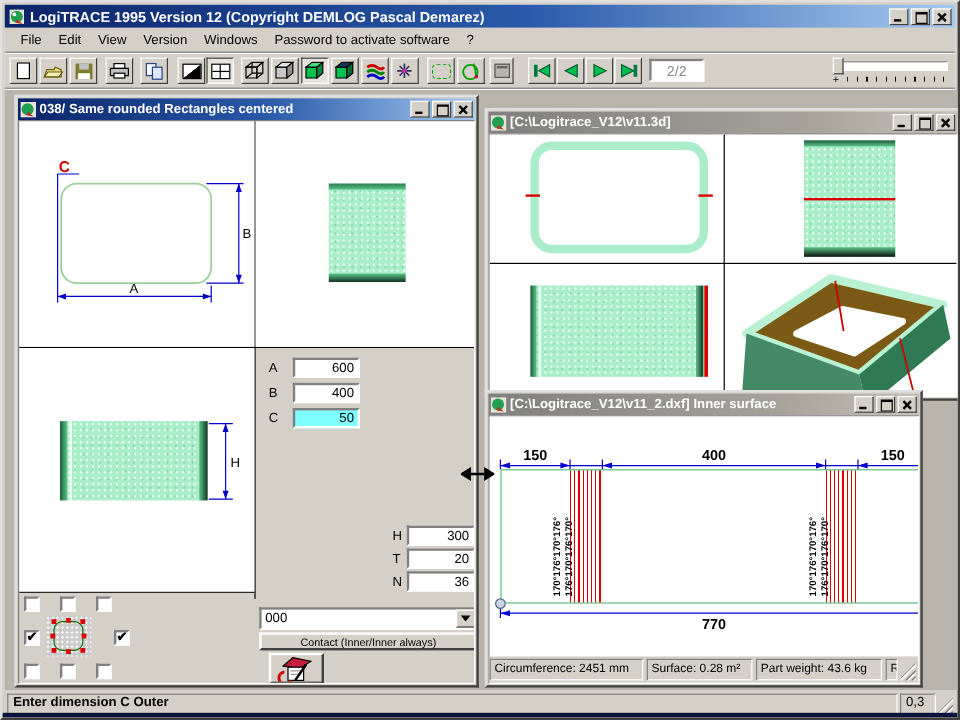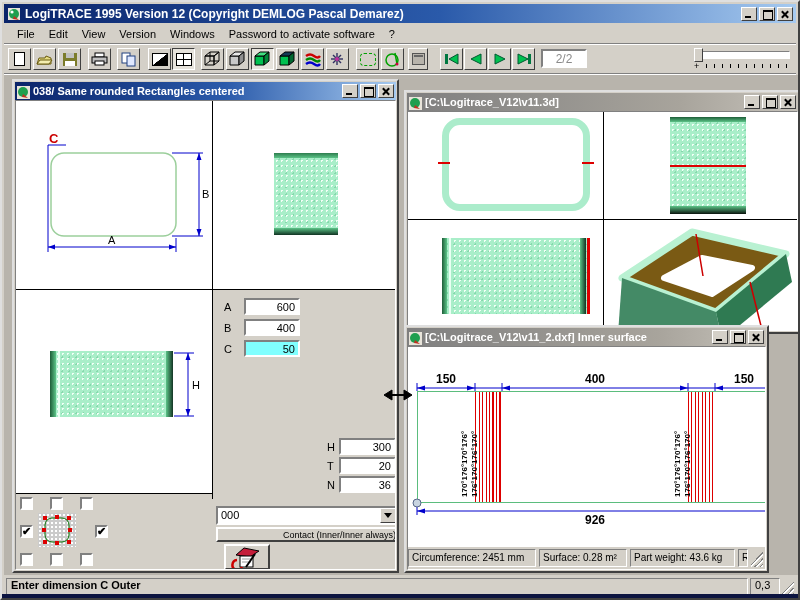--- a/index.html
+++ b/index.html
@@ -334,21 +334,21 @@
         <input class="fin" style="left: 323px; top: 356px; width: 57px;" value="20">
         <span class="flabel" style="left:311px;top:378px;">N</span>
         <input class="fin" style="left: 323px; top: 375px; width: 57px;" value="36">
 
         <div class="combo" style="left:200px;top:405px;width:182px;">
           <span class="val">000</span>
           <span class="drop">
               <span class="darr"></span>
             </span>
         </div>
-        <button class="btn" style="left:200px;top:426px;width:182px;height:15px;text-align:right;">Contact (Inner/Inner always)</button>
+        <button class="btn" style="left:200px;top:426px;width:182px;height:15px;">Contact (Inner/Inner always)</button>
         <button class="btn" style="left:208px;top:443px;width:46px;height:26px;">
           <svg width="32" height="22">
               <polygon points="5,9 13,2 28,5 19,11" fill="#c41e3a" stroke="#000"></polygon>
               <rect x="9" y="10" width="13" height="11" fill="#fff" stroke="#000"></rect>
               <line x1="11" y1="13" x2="20" y2="13" stroke="#999"></line>
               <line x1="11" y1="16" x2="20" y2="16" stroke="#999"></line>
               <line x1="24" y1="8" x2="15" y2="21" stroke="#000" stroke-width="2"></line>
               <path d="M6,14 a5,5 0 1 0 5,7" fill="none" stroke="#cc0000" stroke-width="2.5"></path>
             </svg>
         </button>
@@ -478,21 +478,21 @@
               <line x1="9" y1="164" x2="365" y2="164"></line>
               <polygon points="9,164 17,161.5 17,166.5" stroke="none"></polygon>
                 <polygon points="365,164 357,161.5 357,166.5" stroke="none"></polygon>
             </g>
             <circle cx="9" cy="156" r="4" fill="#c8d4e0" stroke="#556688"></circle>
           </svg>
 
           <span class="dimtxt" style="left:9px;top:25px;width:58px;">150</span>
           <span class="dimtxt" style="left:94px;top:25px;width:186px;">400</span>
           <span class="dimtxt" style="left:307px;top:25px;width:58px;">150</span>
-          <span class="dimtxt" style="left:127px;top:166px;width:120px;">926</span>
+          <span class="dimtxt" style="left:127px;top:166px;width:120px;">770</span>
           <span class="dimtxt" style="left:368px;top:116px;transform:rotate(-90deg);transform-origin:0 0;width:40px;">300</span>
 
           <span class="bendtxt" style="left:52px;top:150px;">170°176°170°176°</span>
           <span class="bendtxt" style="left:62px;top:150px;">176°170°176°170°</span>
           <span class="bendtxt" style="left:265px;top:150px;">170°176°170°176°</span>
           <span class="bendtxt" style="left:275px;top:150px;">176°170°176°170°</span>
         </div>
 
         <div class="wstatus">
           <span class="panel" style="width:128px;">Circumference: 2451 mm</span>

